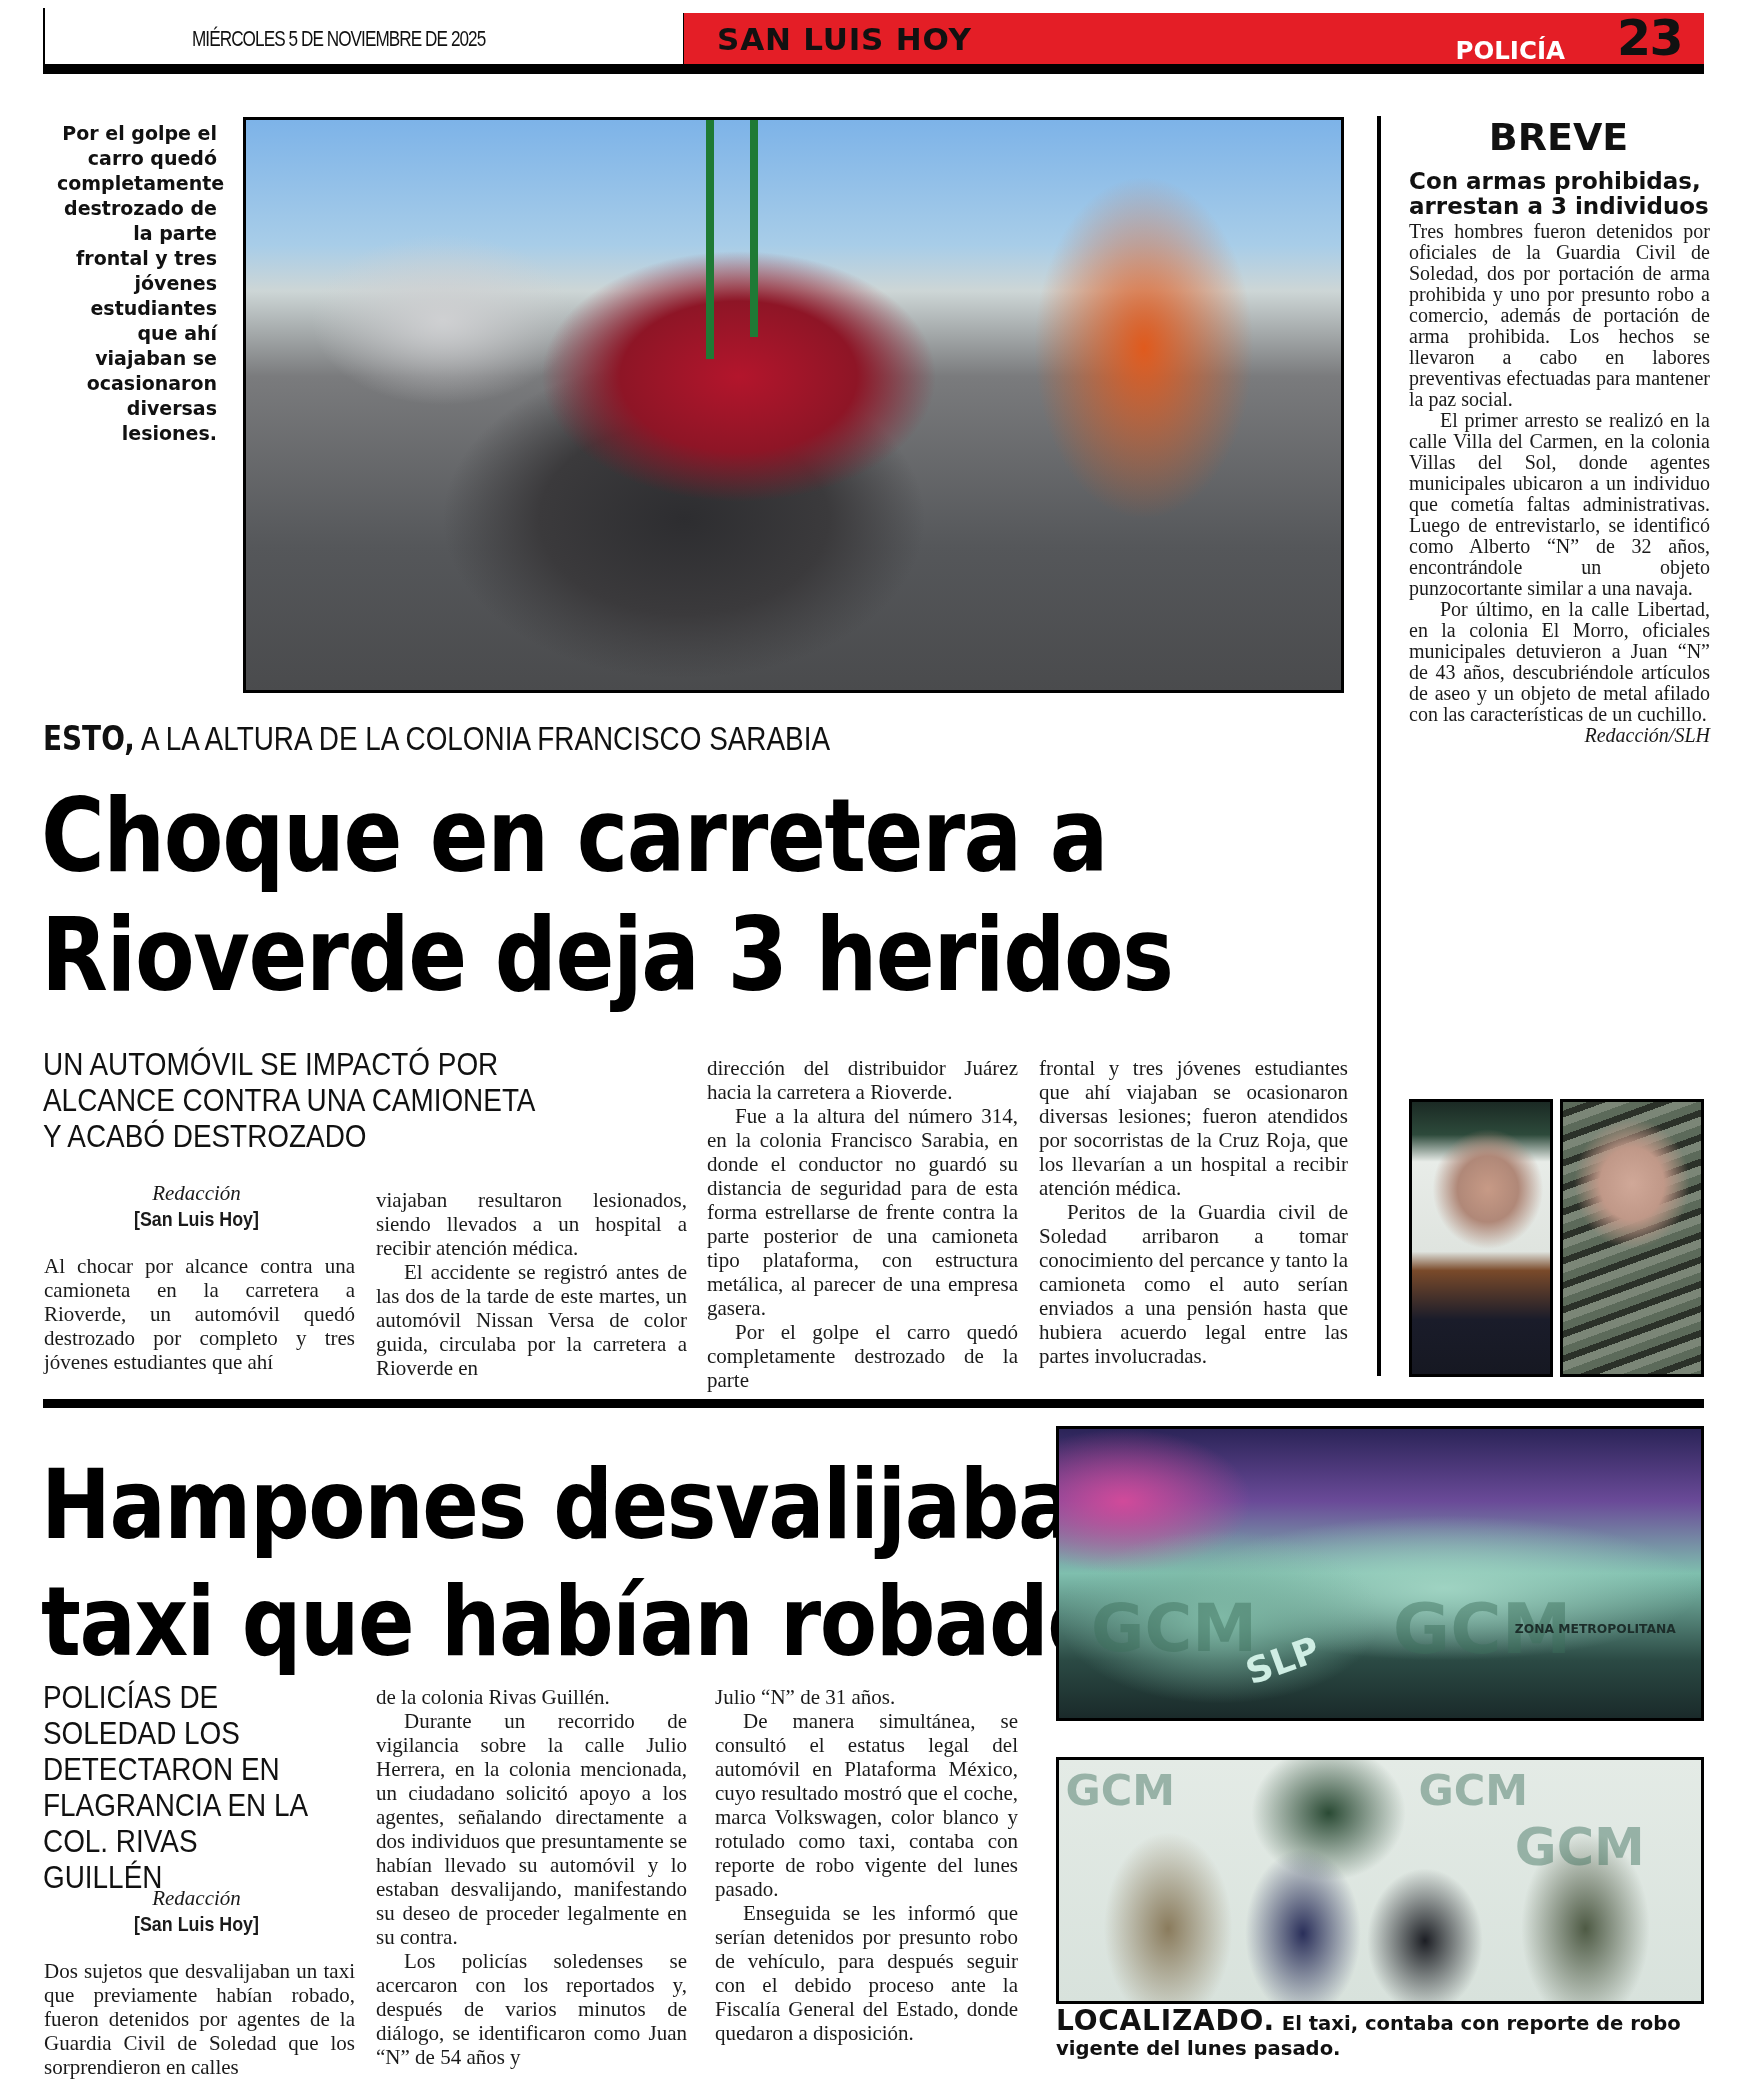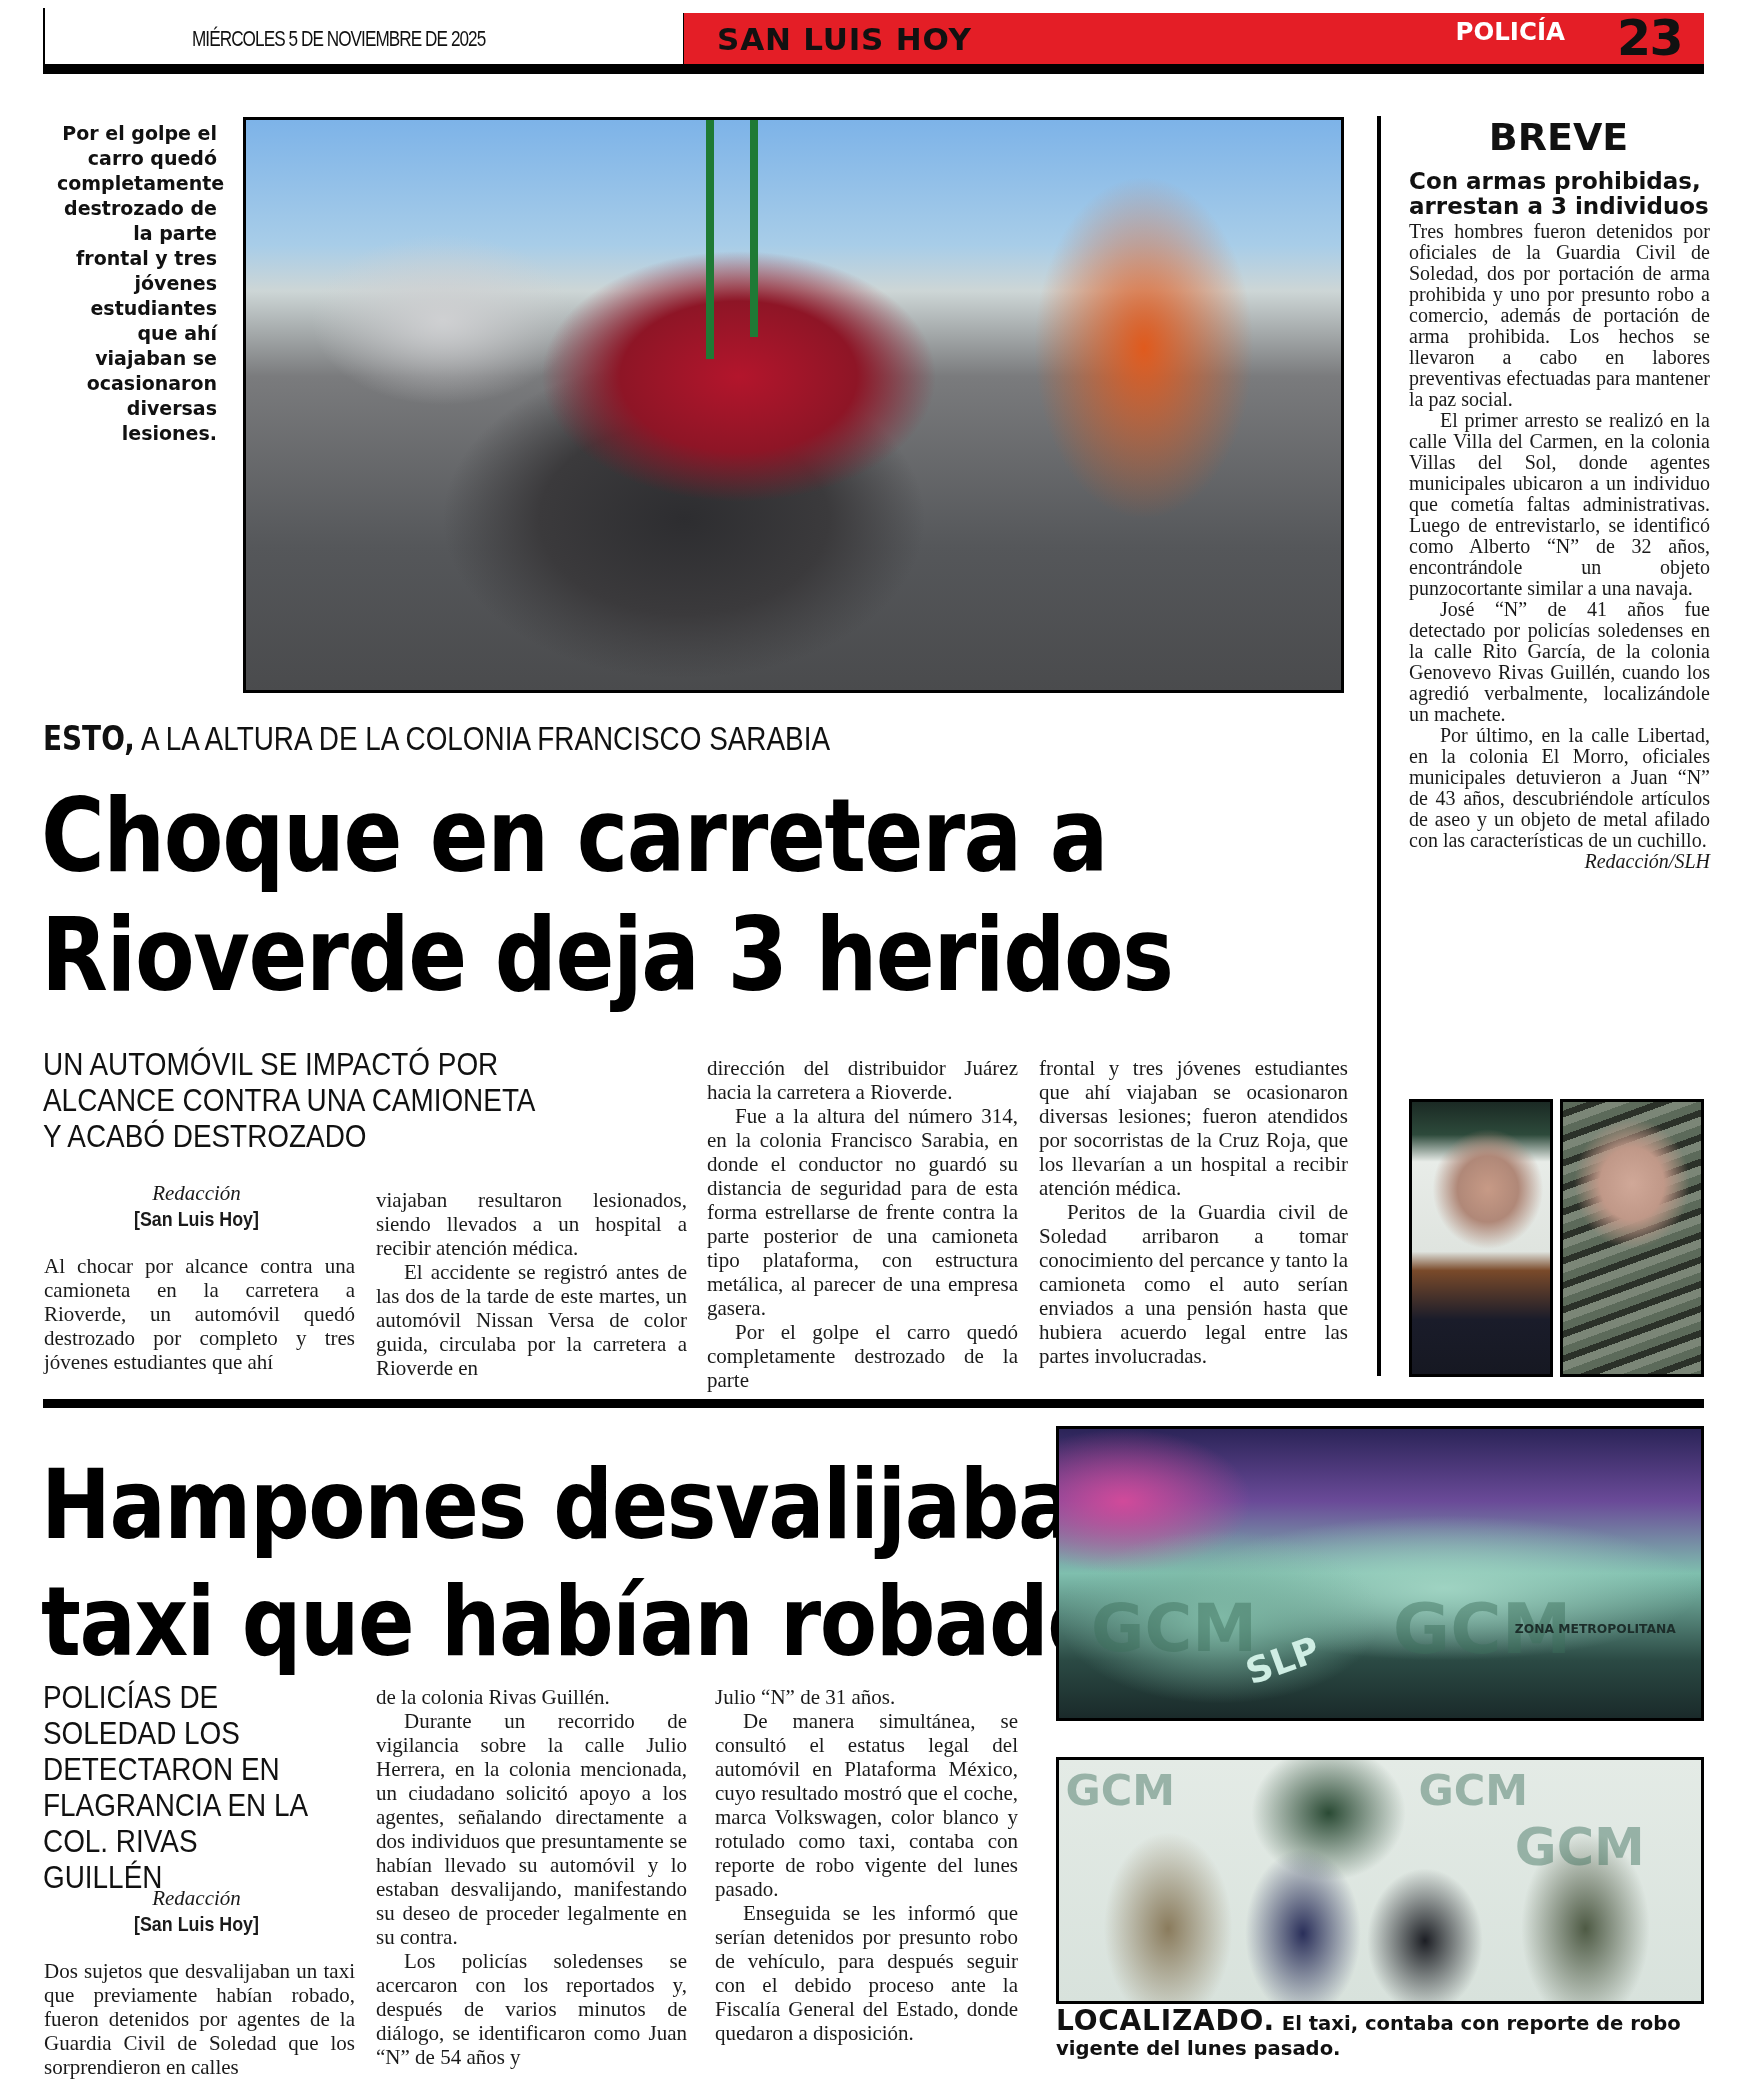--- a/index.html
+++ b/index.html
@@ -5,21 +5,21 @@
   * { box-sizing: border-box; margin: 0; padding: 0; }
   html, body { width: 1746px; height: 2095px; background: #ffffff; overflow: hidden; }
   body { position: relative; font-family: "Liberation Serif", serif; color: #1a1a1a; }
 
   
   .masthead { position: absolute; left: 43px; top: 8.2px; width: 1661px; height: 64px; }
   .mast-left { position: absolute; left: 0; top: 0; width: 565px; height: 56px; border-left: 2.5px solid #000; background: #fff; }
   .mast-date { position: absolute; left: 147px; top: 18px; font-family: "Liberation Sans", sans-serif; font-size: 22px; letter-spacing: -1.2px; transform: scaleX(0.78); transform-origin: left center; color: #111; white-space: nowrap; }
   .mast-right { position: absolute; left: 640px; top: 4.9px; width: 1021px; height: 51px; background: #e41e26; border-left: 1.6px solid #000; }
   .mast-brand { position: absolute; left: 33px; top: 8.2px; font-family: "DejaVu Sans", sans-serif; font-weight: 900; font-size: 31px; color: #111; letter-spacing: 0.8px; white-space: nowrap; }
-  .mast-section { position: absolute; right: 139px; top: 4px; font-family: "DejaVu Sans", sans-serif; font-weight: bold; font-size: 24.5px; color: #fff; }
+  .mast-section { position: absolute; right: 139px; top: 23px; font-family: "DejaVu Sans", sans-serif; font-weight: bold; font-size: 24.5px; color: #fff; }
   .mast-page { position: absolute; right: 22px; top: -3.3px; font-family: "DejaVu Sans", sans-serif; font-weight: 900; font-size: 49px; color: #111; letter-spacing: -1.6px; }
   .mast-bar { position: absolute; left: 0; top: 56px; width: 1661px; height: 9.8px; background: #000; }
 
   
   .side-caption { position: absolute; left: 57px; top: 121px; width: 160px; text-align: right; font-family: "DejaVu Sans", sans-serif; font-weight: bold; font-size: 19px; line-height: 25px; color: #111; }
 
   .photo { position: absolute; border: 3.3px solid #000; overflow: hidden; }
   .photo-crash { left: 243px; top: 117px; width: 1101px; height: 576px;
     background:
       radial-gradient(ellipse 18% 22% at 45% 45%, #b3152c 0%, #8e1526 60%, transparent 100%),
@@ -145,21 +145,20 @@
   <p class="ind">Peritos de la Guardia civil de Soledad arribaron a tomar conocimiento del percance y tanto la camioneta como el auto serían enviados a una pensión hasta que hubiera acuerdo legal entre las partes involucradas.</p>
 </div>
 
 <div class="vrule" style="left:1377px;top:116px;width:4.1px;height:1260px;"></div>
 
 <div class="breve-title">BREVE</div>
 <div class="breve-sub">Con armas prohibidas, arrestan a 3 individuos</div>
 <div class="breve-body">
   <p>Tres hombres fueron detenidos por oficiales de la Guardia Civil de Soledad, dos por portación de arma prohibida y uno por presunto robo a comercio, además de portación de arma prohibida. Los hechos se llevaron a cabo en labores preventivas efectuadas para mantener la paz social.</p>
   <p class="ind">El primer arresto se realizó en la calle Villa del Carmen, en la colonia Villas del Sol, donde agentes municipales ubicaron a un individuo que cometía faltas administrativas. Luego de entrevistarlo, se identificó como Alberto “N” de 32 años, encontrándole un objeto punzocortante similar a una navaja.</p>
-  <p class="ind">José “N” de 41 años fue detectado por policías soledenses en la calle Rito García, de la colonia Genovevo Rivas Guillén, cuando los agredió verbalmente, localizándole un machete.</p>
   <p class="ind">Por último, en la calle Libertad, en la colonia El Morro, oficiales municipales detuvieron a Juan “N” de 43 años, descubriéndole artículos de aseo y un objeto de metal afilado con las características de un cuchillo.</p>
   <p class="breve-credit">Redacción/SLH</p>
 </div>
 
 <div class="mugshots">
   <div class="mug mug1"></div>
   <div class="mug mug2"></div>
 </div>
 
 <div class="hrule" style="left:43px;top:1399px;width:1661px;height:9px;"></div>

